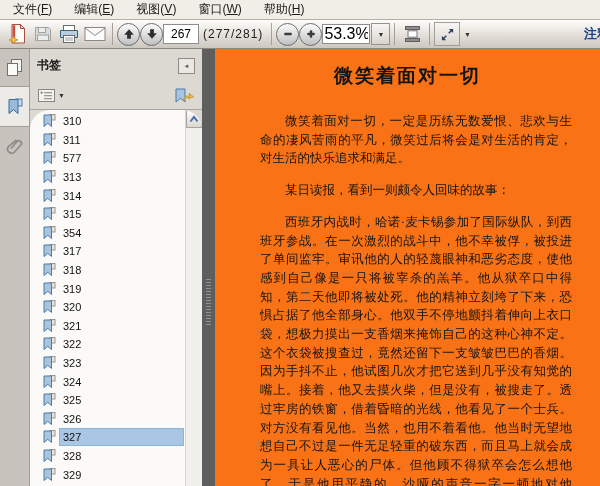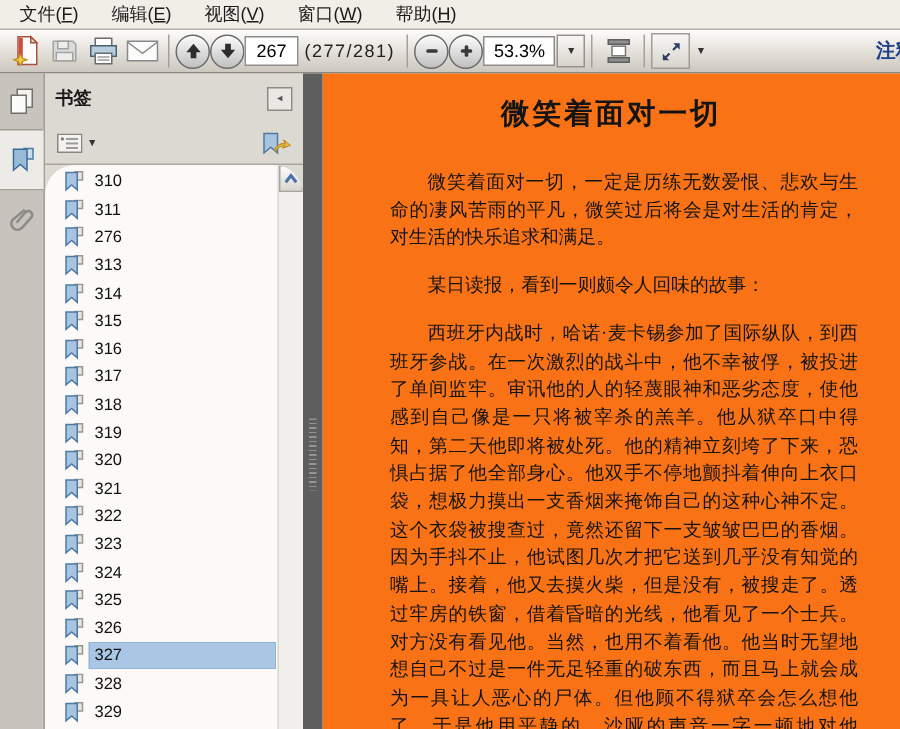--- a/index.html
+++ b/index.html
@@ -13,21 +13,21 @@
   
   .toolbar{height:28px;background:linear-gradient(#fefdfc,#e3dfd8 55%,#ccc7bf);border-bottom:1px solid #8b867e;
     display:flex;align-items:center;gap:0;padding:0 4px;}
   .tb-btn{width:26px;height:24px;display:flex;align-items:center;justify-content:center;flex:none;}
   .tb-sep{width:1px;height:22px;background:#a5a098;margin:0 4px;flex:none;}
   .circ{width:21px;height:21px;border-radius:50%;border:1px solid #6b6b6b;flex:none;
     background:linear-gradient(#fbfbfb,#c0c0c0);display:flex;align-items:center;justify-content:center;box-shadow:inset 0 1px 0 #fff;}
   .page-input{width:32px;height:16px;border:1px solid #8d8d8d;background:#fff;font-size:12px;text-align:center;
     font-family:"Liberation Sans",sans-serif;padding:1px;flex:none;}
   .pagecount{font-size:12px;color:#222;letter-spacing:1px;white-space:nowrap;margin:0 4px;text-align:center;}
-  .zoom-input{width:44px;height:16px;border:1px solid #8d8d8d;background:#fff;font-size:12px;text-align:center;
+  .zoom-input{width:44px;height:16px;border:1px solid #8d8d8d;background:#fff;font-size:16px;text-align:center;
     font-family:"Liberation Sans",sans-serif;padding:1px;flex:none;}
   .dd-btn{width:17px;height:20px;border:1px solid #999289;background:linear-gradient(#f8f7f5,#d8d4cd);
     display:flex;align-items:center;justify-content:center;font-size:7px;color:#333;flex:none;margin-left:1px;}
   .dd-plain{width:14px;display:flex;align-items:center;justify-content:center;font-size:7px;color:#333;flex:none;}
   .comments{margin-left:auto;margin-right:-14px;font-size:13px;font-weight:bold;color:#1c3f8c;white-space:nowrap;}
 
   
   .main{display:flex;height:477px;}
 
   .iconstrip{width:29px;background:#c8c4bd;border-right:1px solid #a29d95;display:flex;flex-direction:column;align-items:stretch;flex:none;}
@@ -241,21 +241,21 @@
               <rect x="7" y="0.5" width="5" height="5.5" fill="#e9e5dc" stroke="#9a968e"></rect>
               <path d="M1 1 h7.5 v11.5 l-3.75 -3.2 L1 12.5 z" fill="#a8c4de" stroke="#4d7aa5"></path>
             </svg>
             <span class="bm-label">311</span>
           </div>
             <div class="bm-row">
             <svg class="bm-icon" width="13" height="14" viewBox="0 0 13 14">
               <rect x="7" y="0.5" width="5" height="5.5" fill="#e9e5dc" stroke="#9a968e"></rect>
               <path d="M1 1 h7.5 v11.5 l-3.75 -3.2 L1 12.5 z" fill="#a8c4de" stroke="#4d7aa5"></path>
             </svg>
-            <span class="bm-label">276</span>
+            <span class="bm-label">577</span>
           </div>
             <div class="bm-row">
             <svg class="bm-icon" width="13" height="14" viewBox="0 0 13 14">
               <rect x="7" y="0.5" width="5" height="5.5" fill="#e9e5dc" stroke="#9a968e"></rect>
               <path d="M1 1 h7.5 v11.5 l-3.75 -3.2 L1 12.5 z" fill="#a8c4de" stroke="#4d7aa5"></path>
             </svg>
             <span class="bm-label">313</span>
           </div>
             <div class="bm-row">
             <svg class="bm-icon" width="13" height="14" viewBox="0 0 13 14">
@@ -269,21 +269,21 @@
               <rect x="7" y="0.5" width="5" height="5.5" fill="#e9e5dc" stroke="#9a968e"></rect>
               <path d="M1 1 h7.5 v11.5 l-3.75 -3.2 L1 12.5 z" fill="#a8c4de" stroke="#4d7aa5"></path>
             </svg>
             <span class="bm-label">315</span>
           </div>
             <div class="bm-row">
             <svg class="bm-icon" width="13" height="14" viewBox="0 0 13 14">
               <rect x="7" y="0.5" width="5" height="5.5" fill="#e9e5dc" stroke="#9a968e"></rect>
               <path d="M1 1 h7.5 v11.5 l-3.75 -3.2 L1 12.5 z" fill="#a8c4de" stroke="#4d7aa5"></path>
             </svg>
-            <span class="bm-label">316</span>
+            <span class="bm-label">354</span>
           </div>
             <div class="bm-row">
             <svg class="bm-icon" width="13" height="14" viewBox="0 0 13 14">
               <rect x="7" y="0.5" width="5" height="5.5" fill="#e9e5dc" stroke="#9a968e"></rect>
               <path d="M1 1 h7.5 v11.5 l-3.75 -3.2 L1 12.5 z" fill="#a8c4de" stroke="#4d7aa5"></path>
             </svg>
             <span class="bm-label">317</span>
           </div>
             <div class="bm-row">
             <svg class="bm-icon" width="13" height="14" viewBox="0 0 13 14">

